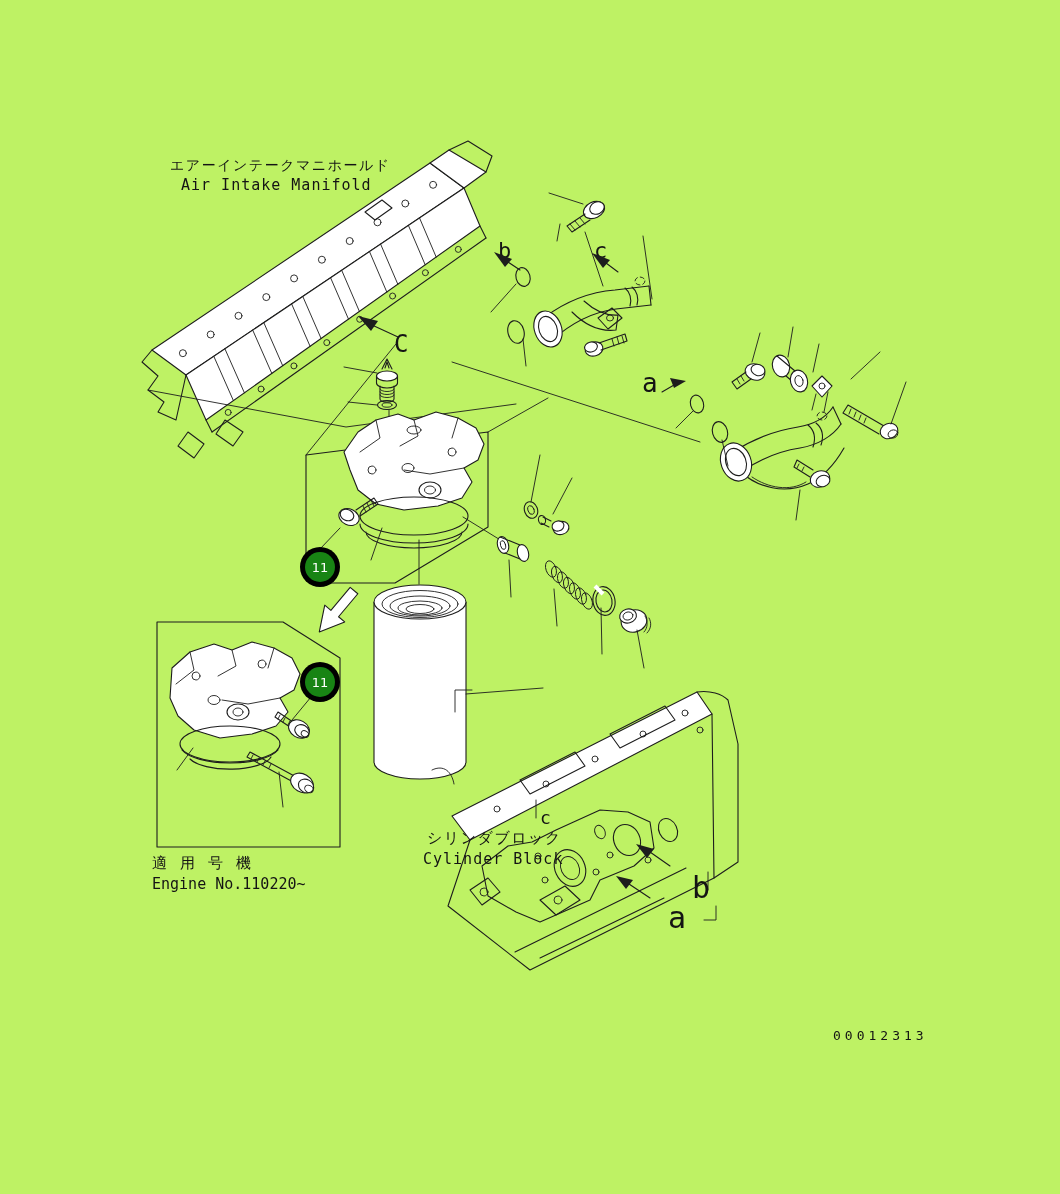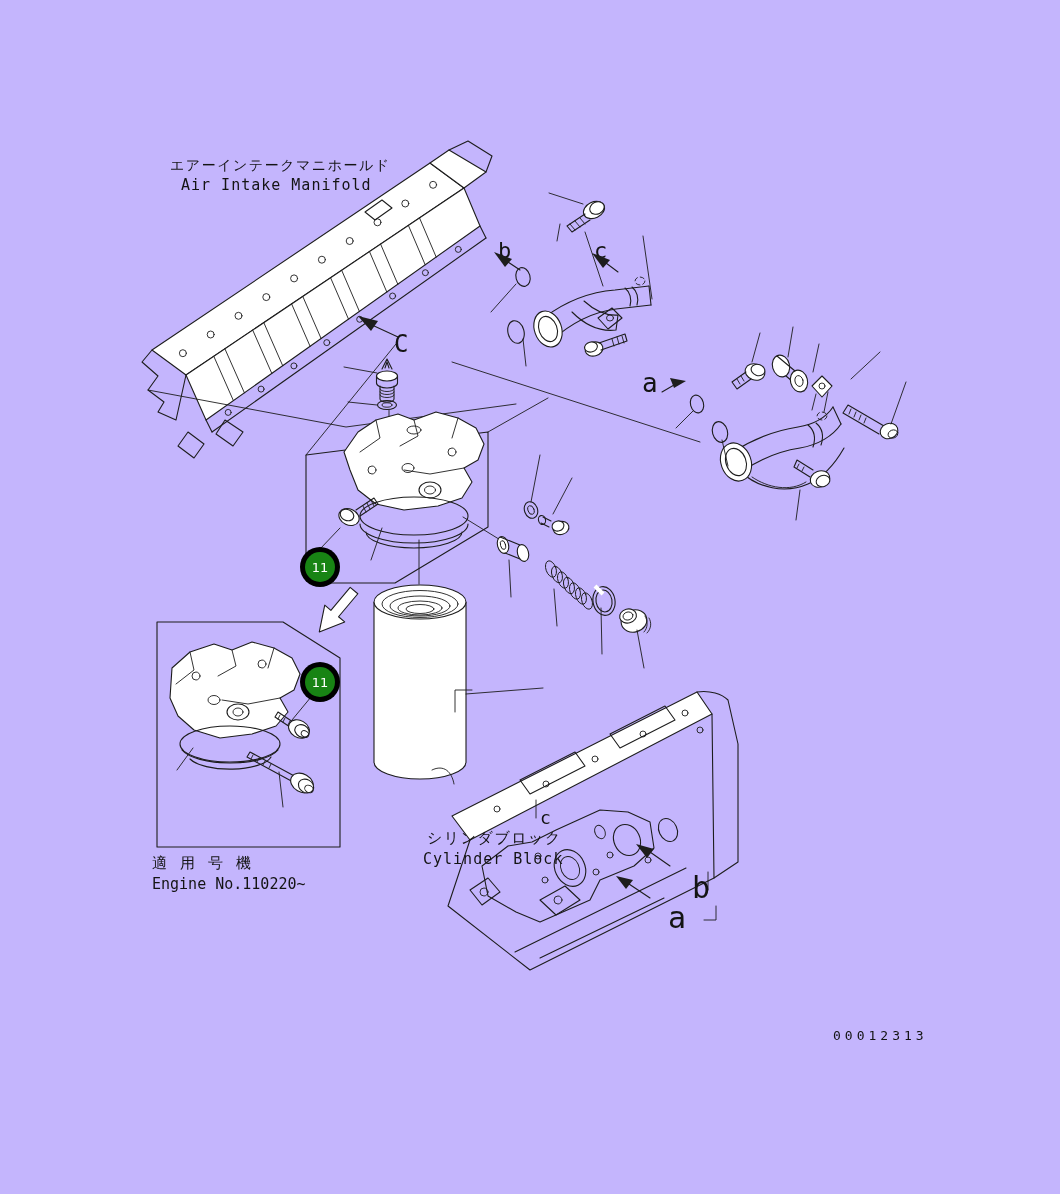--- a/index.html
+++ b/index.html
@@ -1,16 +1,16 @@
 <!DOCTYPE html>
 <html><head>
 <meta charset="utf-8">
 <style>
   html,body{margin:0;padding:0;background:#ffffff;}
-  .page{position:relative;width:1060px;height:1194px;background:#c4b5fd;overflow:hidden;
+  .page{position:relative;width:1060px;height:1194px;background:#bef264;overflow:hidden;
         font-family:"DejaVu Sans Mono","Liberation Mono",monospace;}
   svg{display:block}
   .ln{fill:none;stroke:#1d1d1d;stroke-width:1.1;stroke-linecap:round;stroke-linejoin:round}
   .fw{fill:#ffffff;stroke:#1d1d1d;stroke-width:1.1;stroke-linejoin:round}
   .thin{stroke-width:0.9}
   .solid{fill:#1d1d1d;stroke:none}
   .dash{stroke-dasharray:4 3}
   .gap{stroke:#ffffff;stroke-width:4;fill:none}
   text.t{font-family:"DejaVu Sans Mono","Liberation Mono",monospace;fill:#141414;stroke:none}
   text.badge{font-family:"DejaVu Sans","Liberation Sans",sans-serif;fill:#ffffff;stroke:none;text-anchor:middle}

